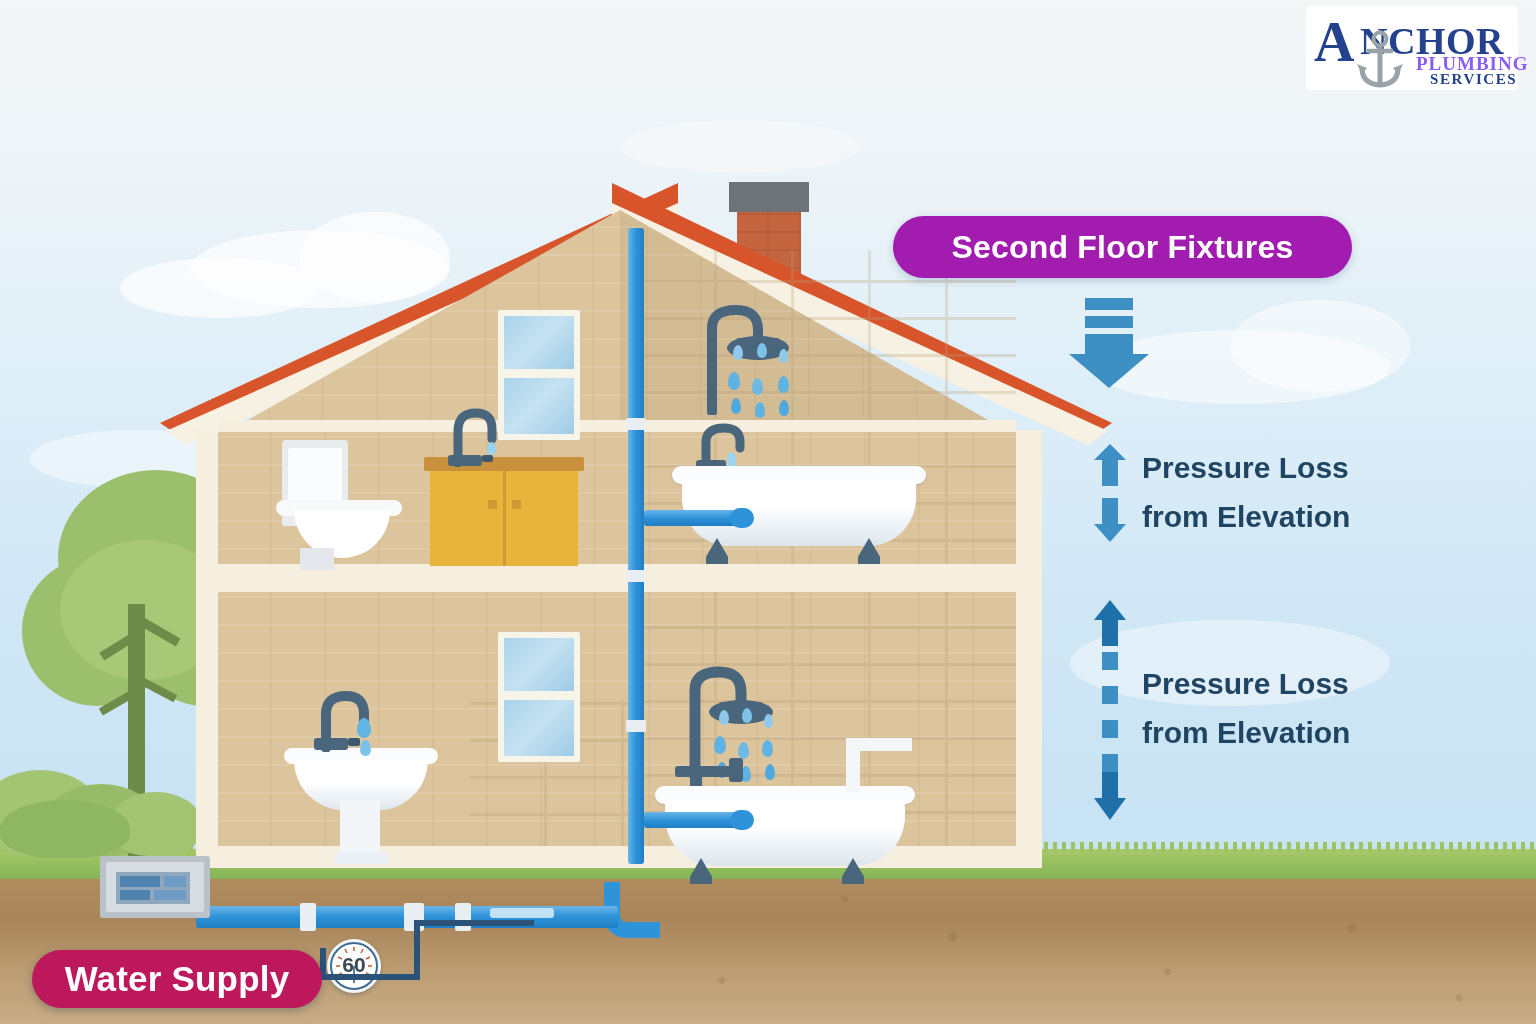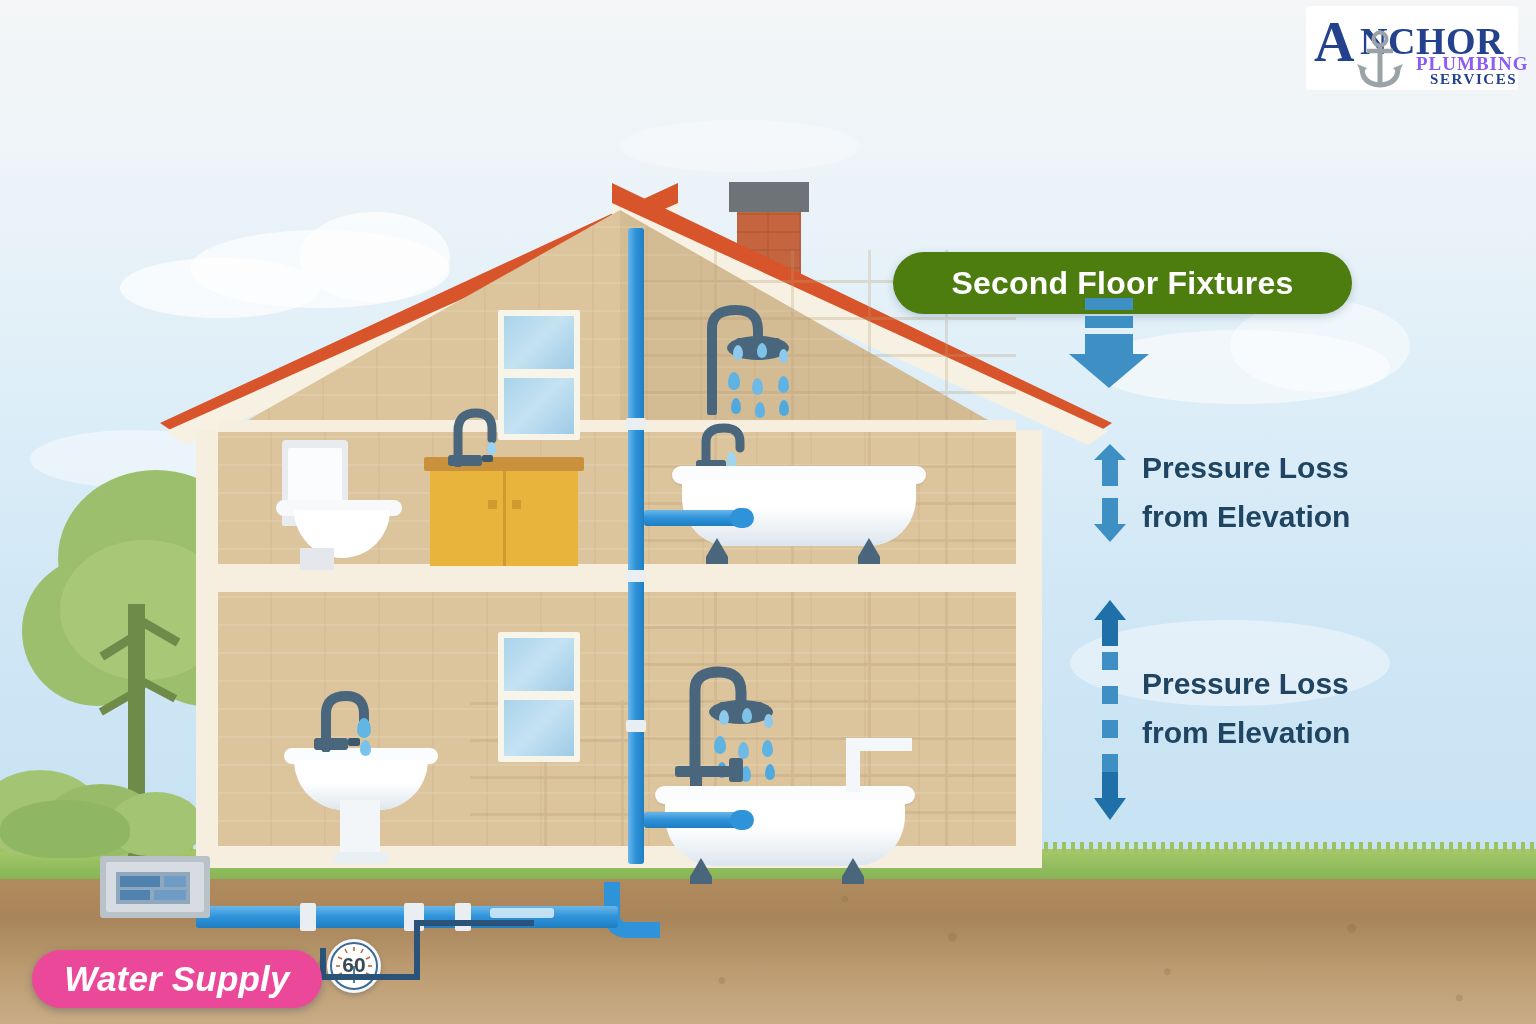--- a/index.html
+++ b/index.html
@@ -48,22 +48,22 @@
   .pane{position:absolute;background:linear-gradient(135deg,#a9d3ea 0%,#c5e2f2 48%,#9ecbe6 100%);}
 
   
   .pipe{position:absolute;background:linear-gradient(180deg,#69b6e8 0%,#2f93da 48%,#1f7ec2 100%);border-radius:3px;}
   .pipe-v{position:absolute;background:linear-gradient(90deg,#69b6e8 0%,#2f93da 48%,#1f7ec2 100%);border-radius:3px;}
   .collar{position:absolute;background:#e8eef2;border-radius:2px;}
 
   
   .badge{position:absolute;display:flex;align-items:center;justify-content:center;
     border-radius:999px;font-weight:700;letter-spacing:.2px;white-space:nowrap;}
-  .badge-blue{background:#4d7c0f;color:#ffffff;box-shadow:0 3px 8px rgba(30,70,110,.22);margin-top:36px;}
-  .badge-navy{background:#ec4899;color:#ffffff;box-shadow:0 3px 8px rgba(20,45,75,.30);font-style:italic;}
+  .badge-blue{background:#a21caf;color:#ffffff;box-shadow:0 3px 8px rgba(30,70,110,.22);}
+  .badge-navy{background:#be185d;color:#ffffff;box-shadow:0 3px 8px rgba(20,45,75,.30);}
   .badge-psi{background:#eef5fb;color:#17548f;box-shadow:0 3px 9px rgba(40,80,130,.20);}
 
   
   .callout-text{position:absolute;color:#1f4562;font-size:30px;line-height:1.62;font-weight:600;}
 
   
   #page-title{position:absolute;left:0;top:84px;width:1420px;text-align:center;
     color:#1d4a73;font-size:52px;font-weight:700;letter-spacing:-.4px;}
 
   

